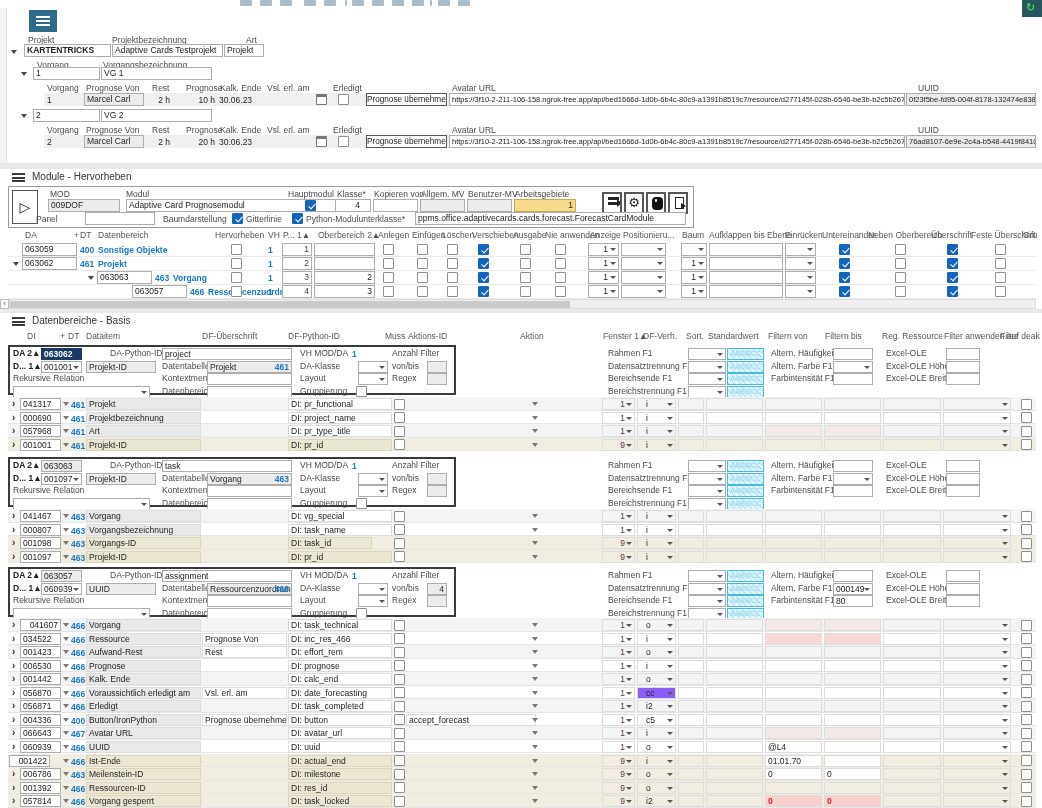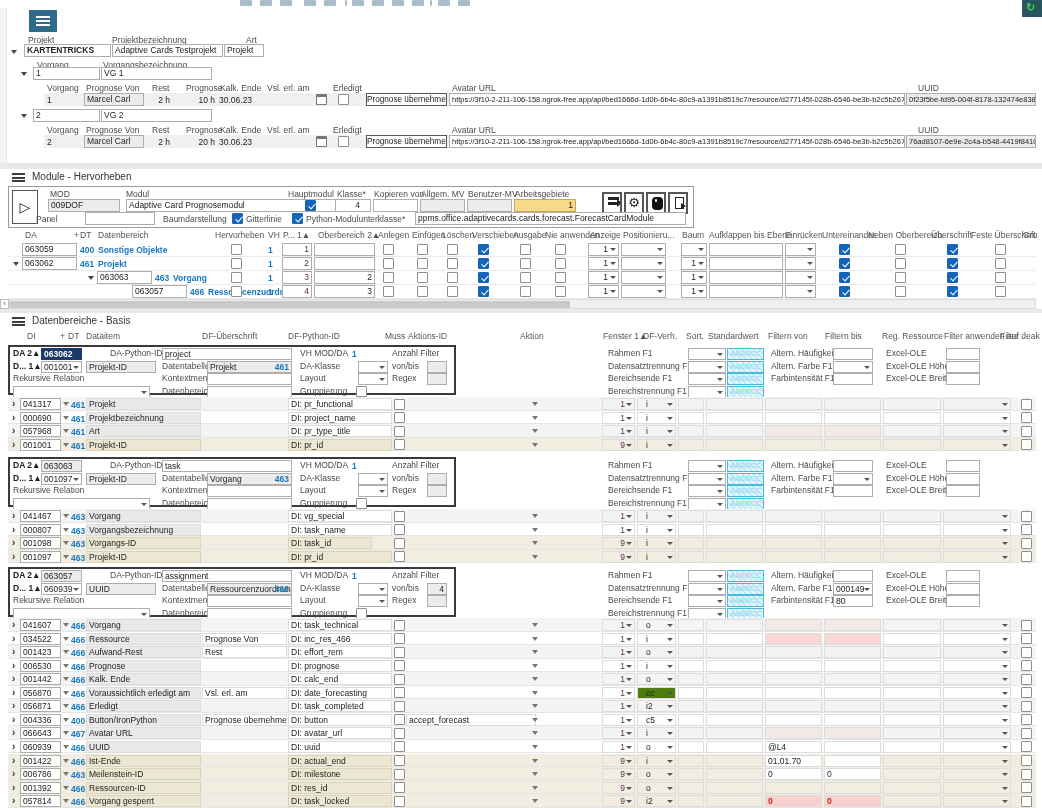--- a/index.html
+++ b/index.html
@@ -705,21 +705,21 @@
       <div class="lbl" style="left: 771px; top: 596px;">Farbintensität F1</div>
       <div class="fld" style="left: 833px; top: 595px; width: 40px; height: 12px;">80</div>
       <div class="lbl" style="left: 886px; top: 571px;">Excel-OLE</div>
       <div class="fld" style="left: 946px; top: 570px; width: 34px; height: 12px;"></div>
       <div class="lbl" style="left: 886px; top: 583.5px;">Excel-OLE Höhe</div>
       <div class="fld" style="left: 946px; top: 582.5px; width: 34px; height: 12px;"></div>
       <div class="lbl" style="left: 886px; top: 596px;">Excel-OLE Breite</div>
       <div class="fld" style="left: 946px; top: 595px; width: 34px; height: 12px;"></div>
       <div class="abs" style="left: 8px; top: 618px; width: 1028px; height: 13.55px; background: rgb(244, 244, 244); border-bottom: 1px solid rgb(230, 230, 230);"></div>
       <div class="exp" style="left: 12px; top: 620px;">›</div>
-      <div class="fld" style="left: 20px; top: 619px; width: 41px; height: 12px;">041607</div>
+      <div class="fld" style="left: 20px; top: 619px; width: 41px; height: 12px; text-align: right;">041607</div>
       <div class="vcar" style="left: 63px; top: 623px; border-top-color: rgb(119, 119, 119);"></div>
       <div class="txt blue" style="left: 71px; top: 621px;">466</div>
       <div class="cell" style="left: 86px; top: 619px; width: 115px; background: rgb(233, 233, 233); border-color: rgb(220, 220, 220);">Vorgang</div>
       <div class="cell" style="left: 288px; top: 619px; width: 104px;">DI: task_technical</div>
       <div class="cb" style="left: 394px; top: 619.5px;"></div>
       <div class="vcar" style="left: 532px; top: 623px; border-top-color: rgb(119, 119, 119);"></div>
       <div class="cell right purple" style="left: 602px; top: 619px; width: 33px; padding-right: 9px; background: rgb(244, 244, 244);">1<div class="caret"></div></div>
       <div class="cell" style="left: 637px; top: 619px; width: 39px; padding-left: 8px; background: rgb(244, 244, 244);">o<div class="caret"></div></div>
       <div class="cell" style="left: 678px; top: 619px; width: 26px; background: rgb(244, 244, 244);"></div>
       <div class="cell" style="left: 706px; top: 619px; width: 57px; background: rgb(244, 244, 244);"></div>
@@ -816,21 +816,21 @@
       <div class="exp" style="left: 12px; top: 687.75px;">›</div>
       <div class="fld" style="left: 20px; top: 686.75px; width: 41px; height: 12px;">056870</div>
       <div class="vcar" style="left: 63px; top: 690.75px; border-top-color: rgb(119, 119, 119);"></div>
       <div class="txt blue" style="left: 71px; top: 688.75px;">466</div>
       <div class="cell" style="left: 86px; top: 686.75px; width: 115px; background: rgb(233, 233, 233); border-color: rgb(220, 220, 220);">Voraussichtlich erledigt am</div>
       <div class="cell" style="left: 202px; top: 686.75px; width: 85px;">Vsl. erl. am</div>
       <div class="cell" style="left: 288px; top: 686.75px; width: 104px;">DI: date_forecasting</div>
       <div class="cb" style="left: 394px; top: 687.25px;"></div>
       <div class="vcar" style="left: 532px; top: 690.75px; border-top-color: rgb(119, 119, 119);"></div>
       <div class="cell right purple" style="left: 602px; top: 686.75px; width: 33px; padding-right: 9px; background: rgb(255, 255, 255);">1<div class="caret"></div></div>
-      <div class="cell" style="left: 637px; top: 686.75px; width: 39px; padding-left: 8px; background: #4d7c0f;">cc<div class="caret"></div></div>
+      <div class="cell" style="left: 637px; top: 686.75px; width: 39px; padding-left: 8px; background: #8b5cf6;">cc<div class="caret"></div></div>
       <div class="cell" style="left: 678px; top: 686.75px; width: 26px; background: rgb(255, 255, 255);"></div>
       <div class="cell" style="left: 706px; top: 686.75px; width: 57px; background: rgb(255, 255, 255);"></div>
       <div class="cell " style="left: 765px; top: 686.75px; width: 57px; background: rgb(255, 255, 255);"></div>
       <div class="cell " style="left: 824px; top: 686.75px; width: 57px; background: rgb(255, 255, 255);"></div>
       <div class="cell" style="left: 883px; top: 686.75px; width: 58px; background: rgb(255, 255, 255);"></div>
       <div class="cell" style="left: 943px; top: 686.75px; width: 68px; background: rgb(255, 255, 255);">
         <div class="caret"></div>
       </div>
       <div class="cb" style="left: 1021px; top: 687.25px;"></div>
       <div class="abs" style="left: 8px; top: 699.3px; width: 1028px; height: 13.55px; background: rgb(244, 244, 244); border-bottom: 1px solid rgb(230, 230, 230);"></div>
@@ -910,21 +910,21 @@
       <div class="cell" style="left: 706px; top: 740.95px; width: 57px; background: rgb(255, 255, 255);"></div>
       <div class="cell " style="left: 765px; top: 740.95px; width: 57px; background: rgb(255, 255, 255);">@L4</div>
       <div class="cell " style="left: 824px; top: 740.95px; width: 57px; background: rgb(255, 255, 255);"></div>
       <div class="cell" style="left: 883px; top: 740.95px; width: 58px; background: rgb(255, 255, 255);"></div>
       <div class="cell" style="left: 943px; top: 740.95px; width: 68px; background: rgb(255, 255, 255);">
         <div class="caret"></div>
       </div>
       <div class="cb" style="left: 1021px; top: 741.45px;"></div>
       <div class="abs" style="left: 8px; top: 753.5px; width: 1028px; height: 13.55px; background: rgb(241, 238, 225); border-bottom: 1px solid rgb(230, 230, 230);"></div>
       <div class="exp" style="left: 12px; top: 755.5px;">›</div>
-      <div class="fld" style="left: 20px; top: 754.5px; width: 41px; height: 12px;">001422</div>
+      <div class="fld" style="left: 9px; top: 754.5px; width: 41px; height: 12px; text-align: right;">001422</div>
       <div class="vcar" style="left: 63px; top: 758.5px; border-top-color: rgb(119, 119, 119);"></div>
       <div class="txt blue" style="left: 71px; top: 756.5px;">466</div>
       <div class="cell" style="left: 86px; top: 754.5px; width: 115px; background: rgb(235, 231, 210); border-color: rgb(217, 212, 186);">Ist-Ende</div>
       <div class="cell beigec" style="left: 288px; top: 754.5px; width: 104px;">DI: actual_end</div>
       <div class="cb" style="left: 394px; top: 755px;"></div>
       <div class="vcar" style="left: 532px; top: 758.5px; border-top-color: rgb(119, 119, 119);"></div>
       <div class="cell right purple" style="left: 602px; top: 754.5px; width: 33px; padding-right: 9px; background: rgb(241, 238, 225);">9<div class="caret"></div></div>
       <div class="cell" style="left: 637px; top: 754.5px; width: 39px; padding-left: 8px; background: rgb(241, 238, 225);">i<div class="caret"></div></div>
       <div class="cell" style="left: 678px; top: 754.5px; width: 26px; background: rgb(241, 238, 225);"></div>
       <div class="cell" style="left: 706px; top: 754.5px; width: 57px; background: rgb(241, 238, 225);"></div>

